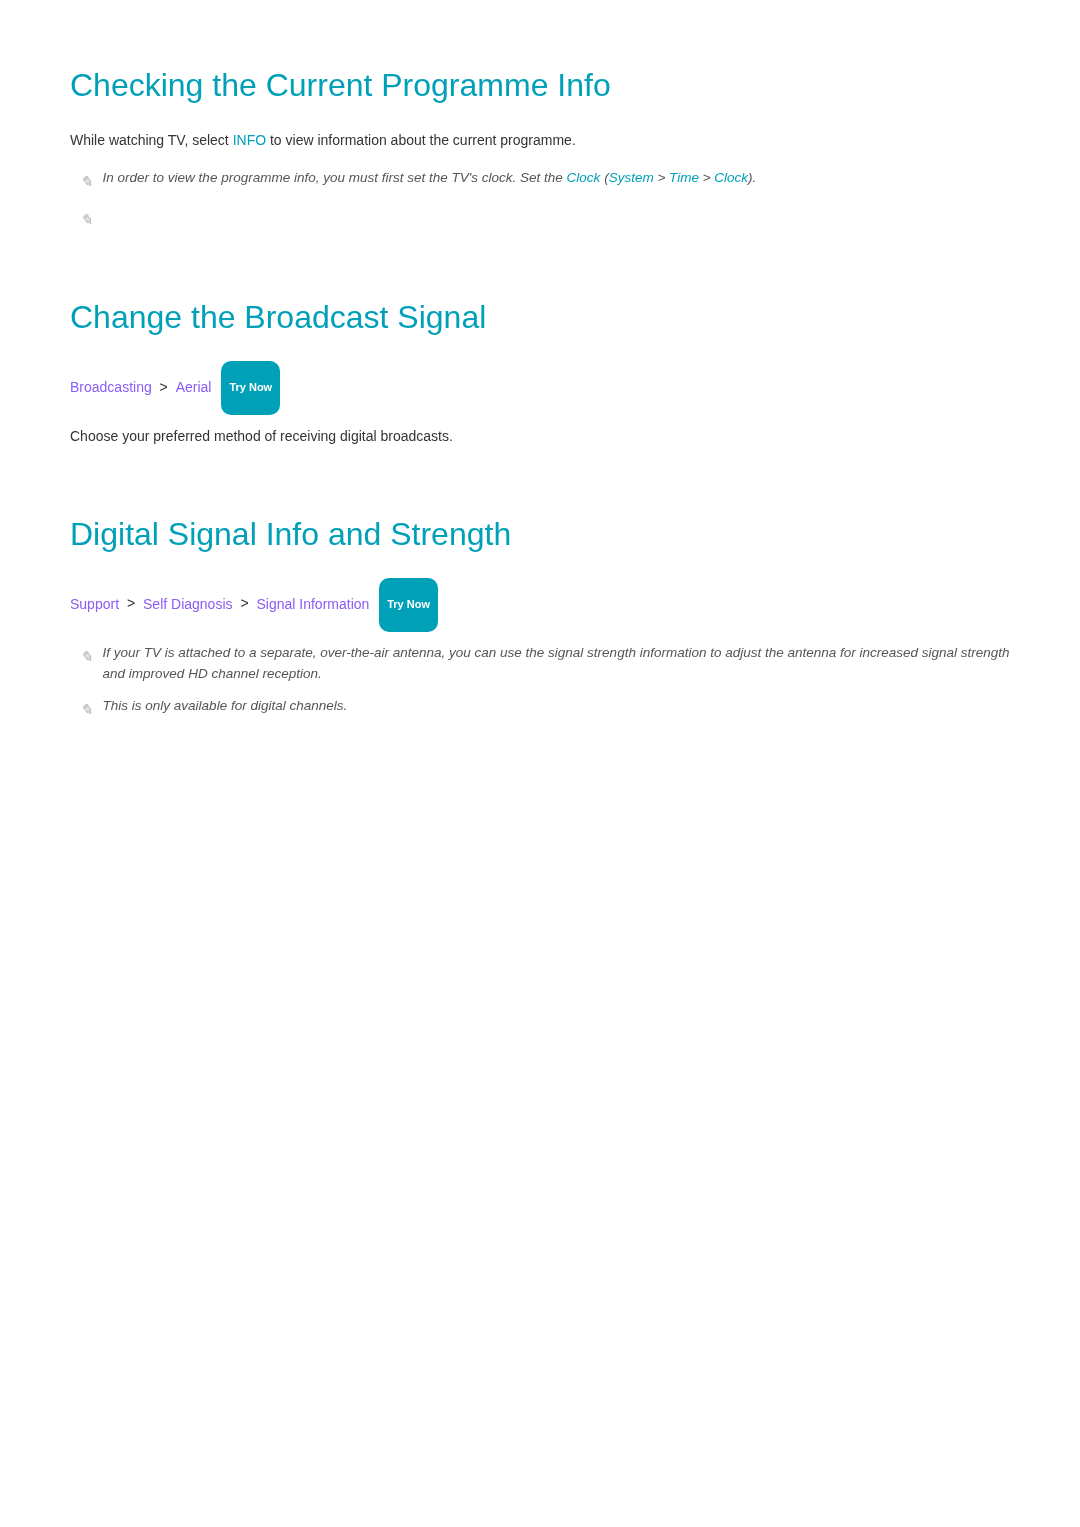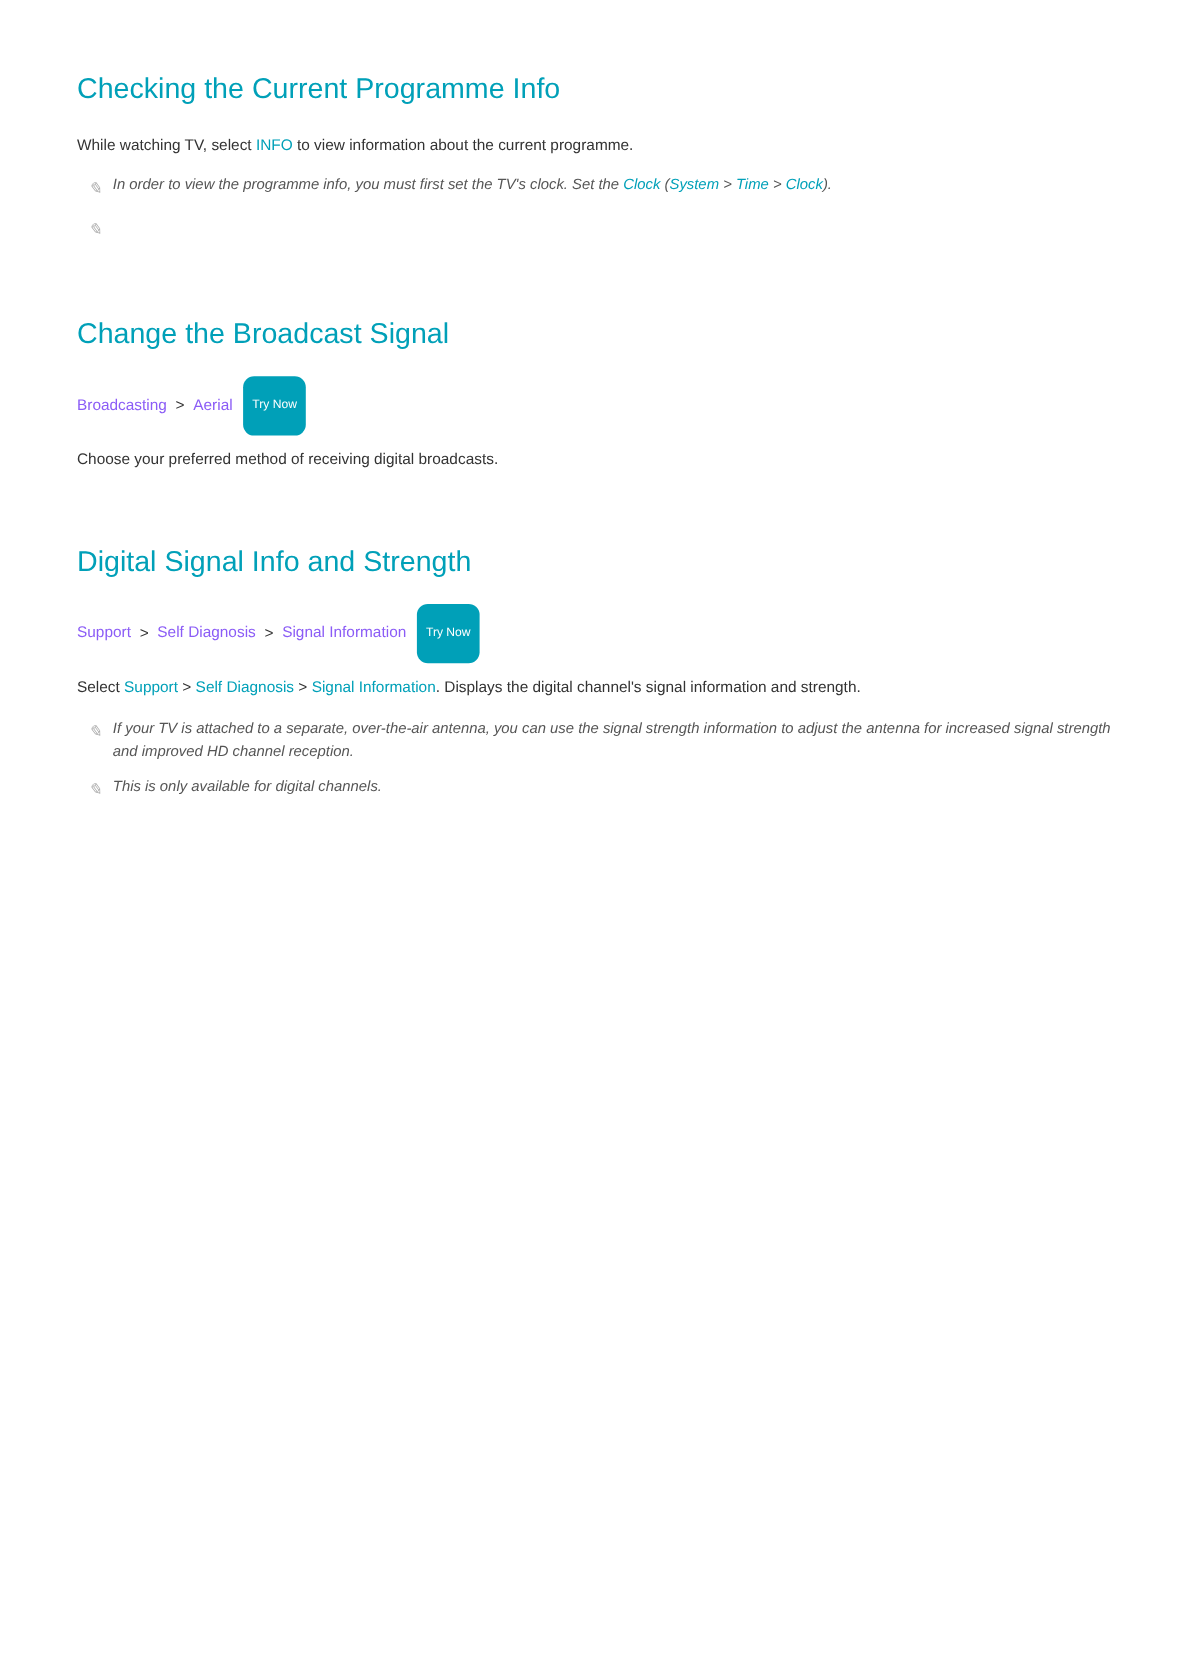--- a/index.html
+++ b/index.html
@@ -17,21 +17,21 @@
       min-height: 1527px;
       padding: 40px 70px 60px 70px;
       line-height: 1.6;
     }
 
     .section {
       margin-bottom: 40px;
     }
 
     .section-title {
-      font-size: 26px;
+      font-size: 32px;
       font-weight: 500;
       color: #00a0b8;
       margin-bottom: 18px;
       padding-top: 20px;
     }
 
     .body-text {
       color: #333333;
       font-size: 14px;
       line-height: 1.7;
@@ -78,21 +78,21 @@
     .breadcrumb-separator {
       color: #333;
       margin: 0 4px;
     }
 
     .try-now-badge {
       display: inline-block;
       background: #00a0b8;
       color: #ffffff;
       font-size: 11px;
-      font-weight: 400;
+      font-weight: 700;
       padding: 18px 8px;
       border-radius: 10px;
       margin-left: 6px;
       vertical-align: middle;
     }
 
     .pencil-icon::before {
       content: "✎";
       font-size: 15px;
       color: #aaaaaa;
@@ -139,23 +139,20 @@
 
   <div class="breadcrumb">
     <a class="breadcrumb-item">Support</a>
     <span class="breadcrumb-separator">&gt;</span>
     <a class="breadcrumb-item">Self Diagnosis</a>
     <span class="breadcrumb-separator">&gt;</span>
     <a class="breadcrumb-item">Signal Information</a>
     <span class="try-now-badge">Try Now</span>
   </div>
 
-  <p class="body-text">
-    Select <a class="highlight-link">Support</a> &gt; <a class="highlight-link">Self Diagnosis</a> &gt; <a class="highlight-link">Signal Information</a>. Displays the digital channel's signal information and strength.
-  </p>
 
   <div class="note-block">
     <span class="note-icon pencil-icon"></span>
     <span class="note-text">If your TV is attached to a separate, over-the-air antenna, you can use the signal strength information to adjust the antenna for increased signal strength and improved HD channel reception.</span>
   </div>
 
   <div class="note-block">
     <span class="note-icon pencil-icon"></span>
     <span class="note-text">This is only available for digital channels.</span>
   </div>

